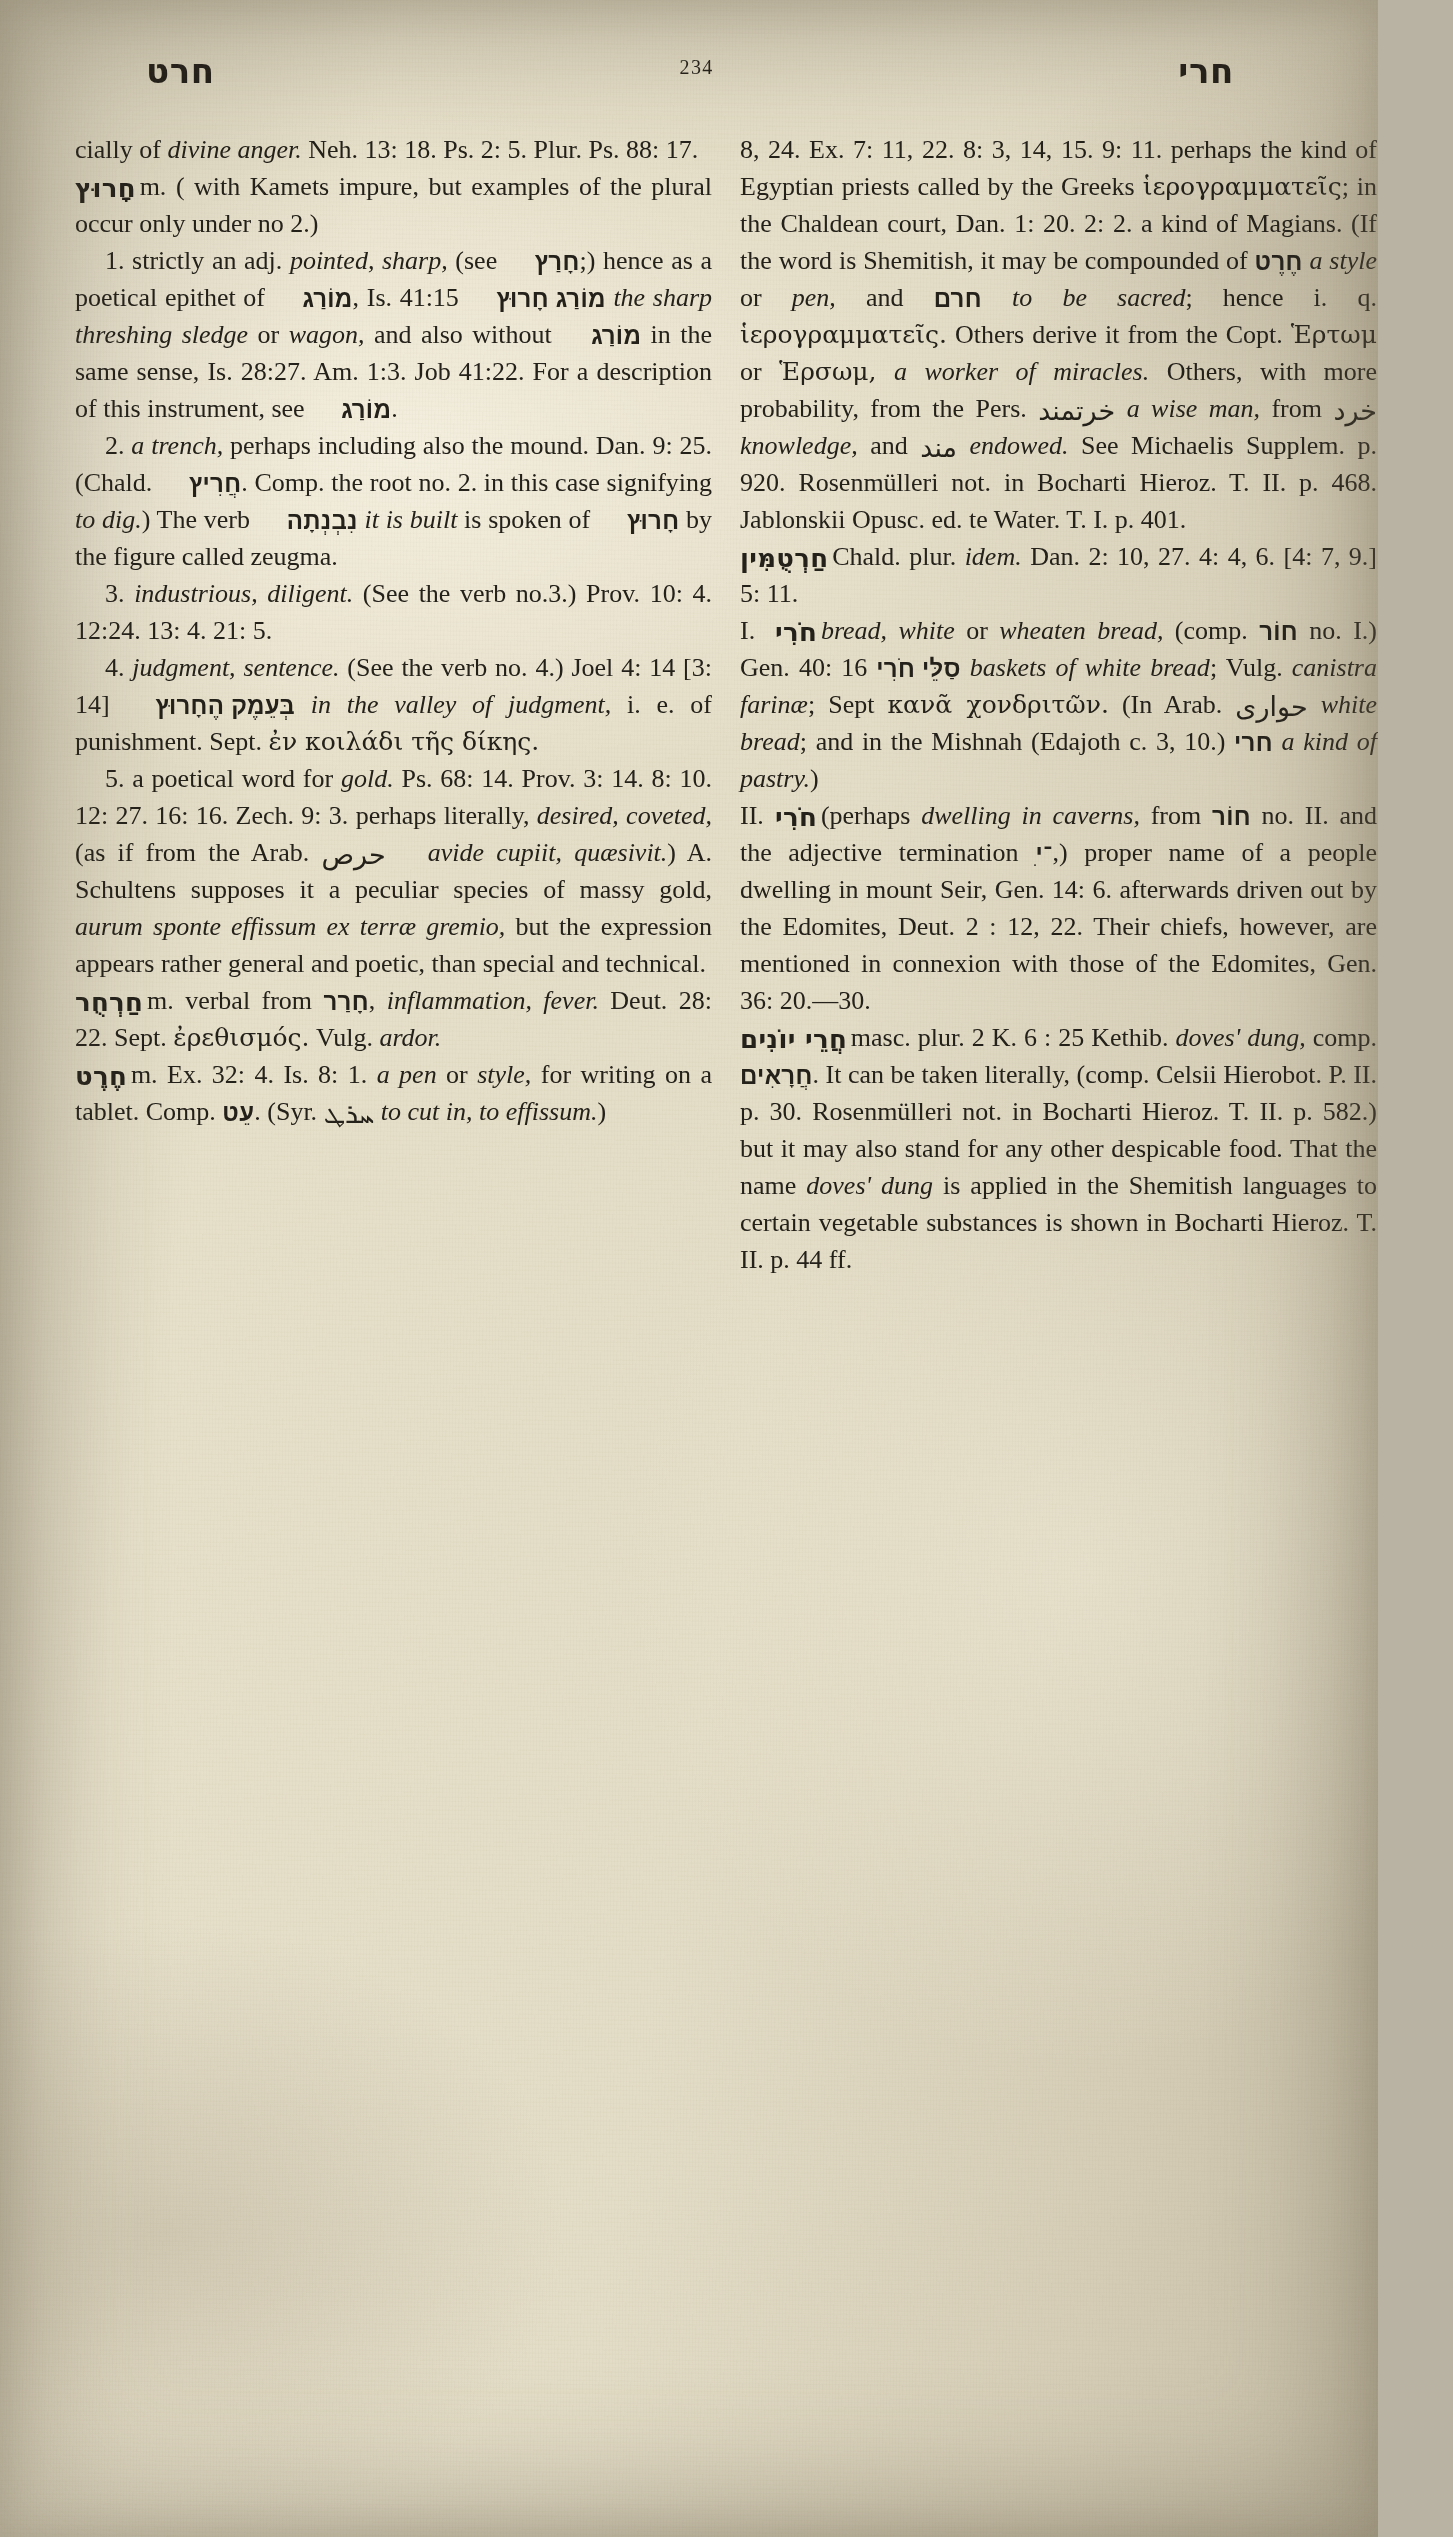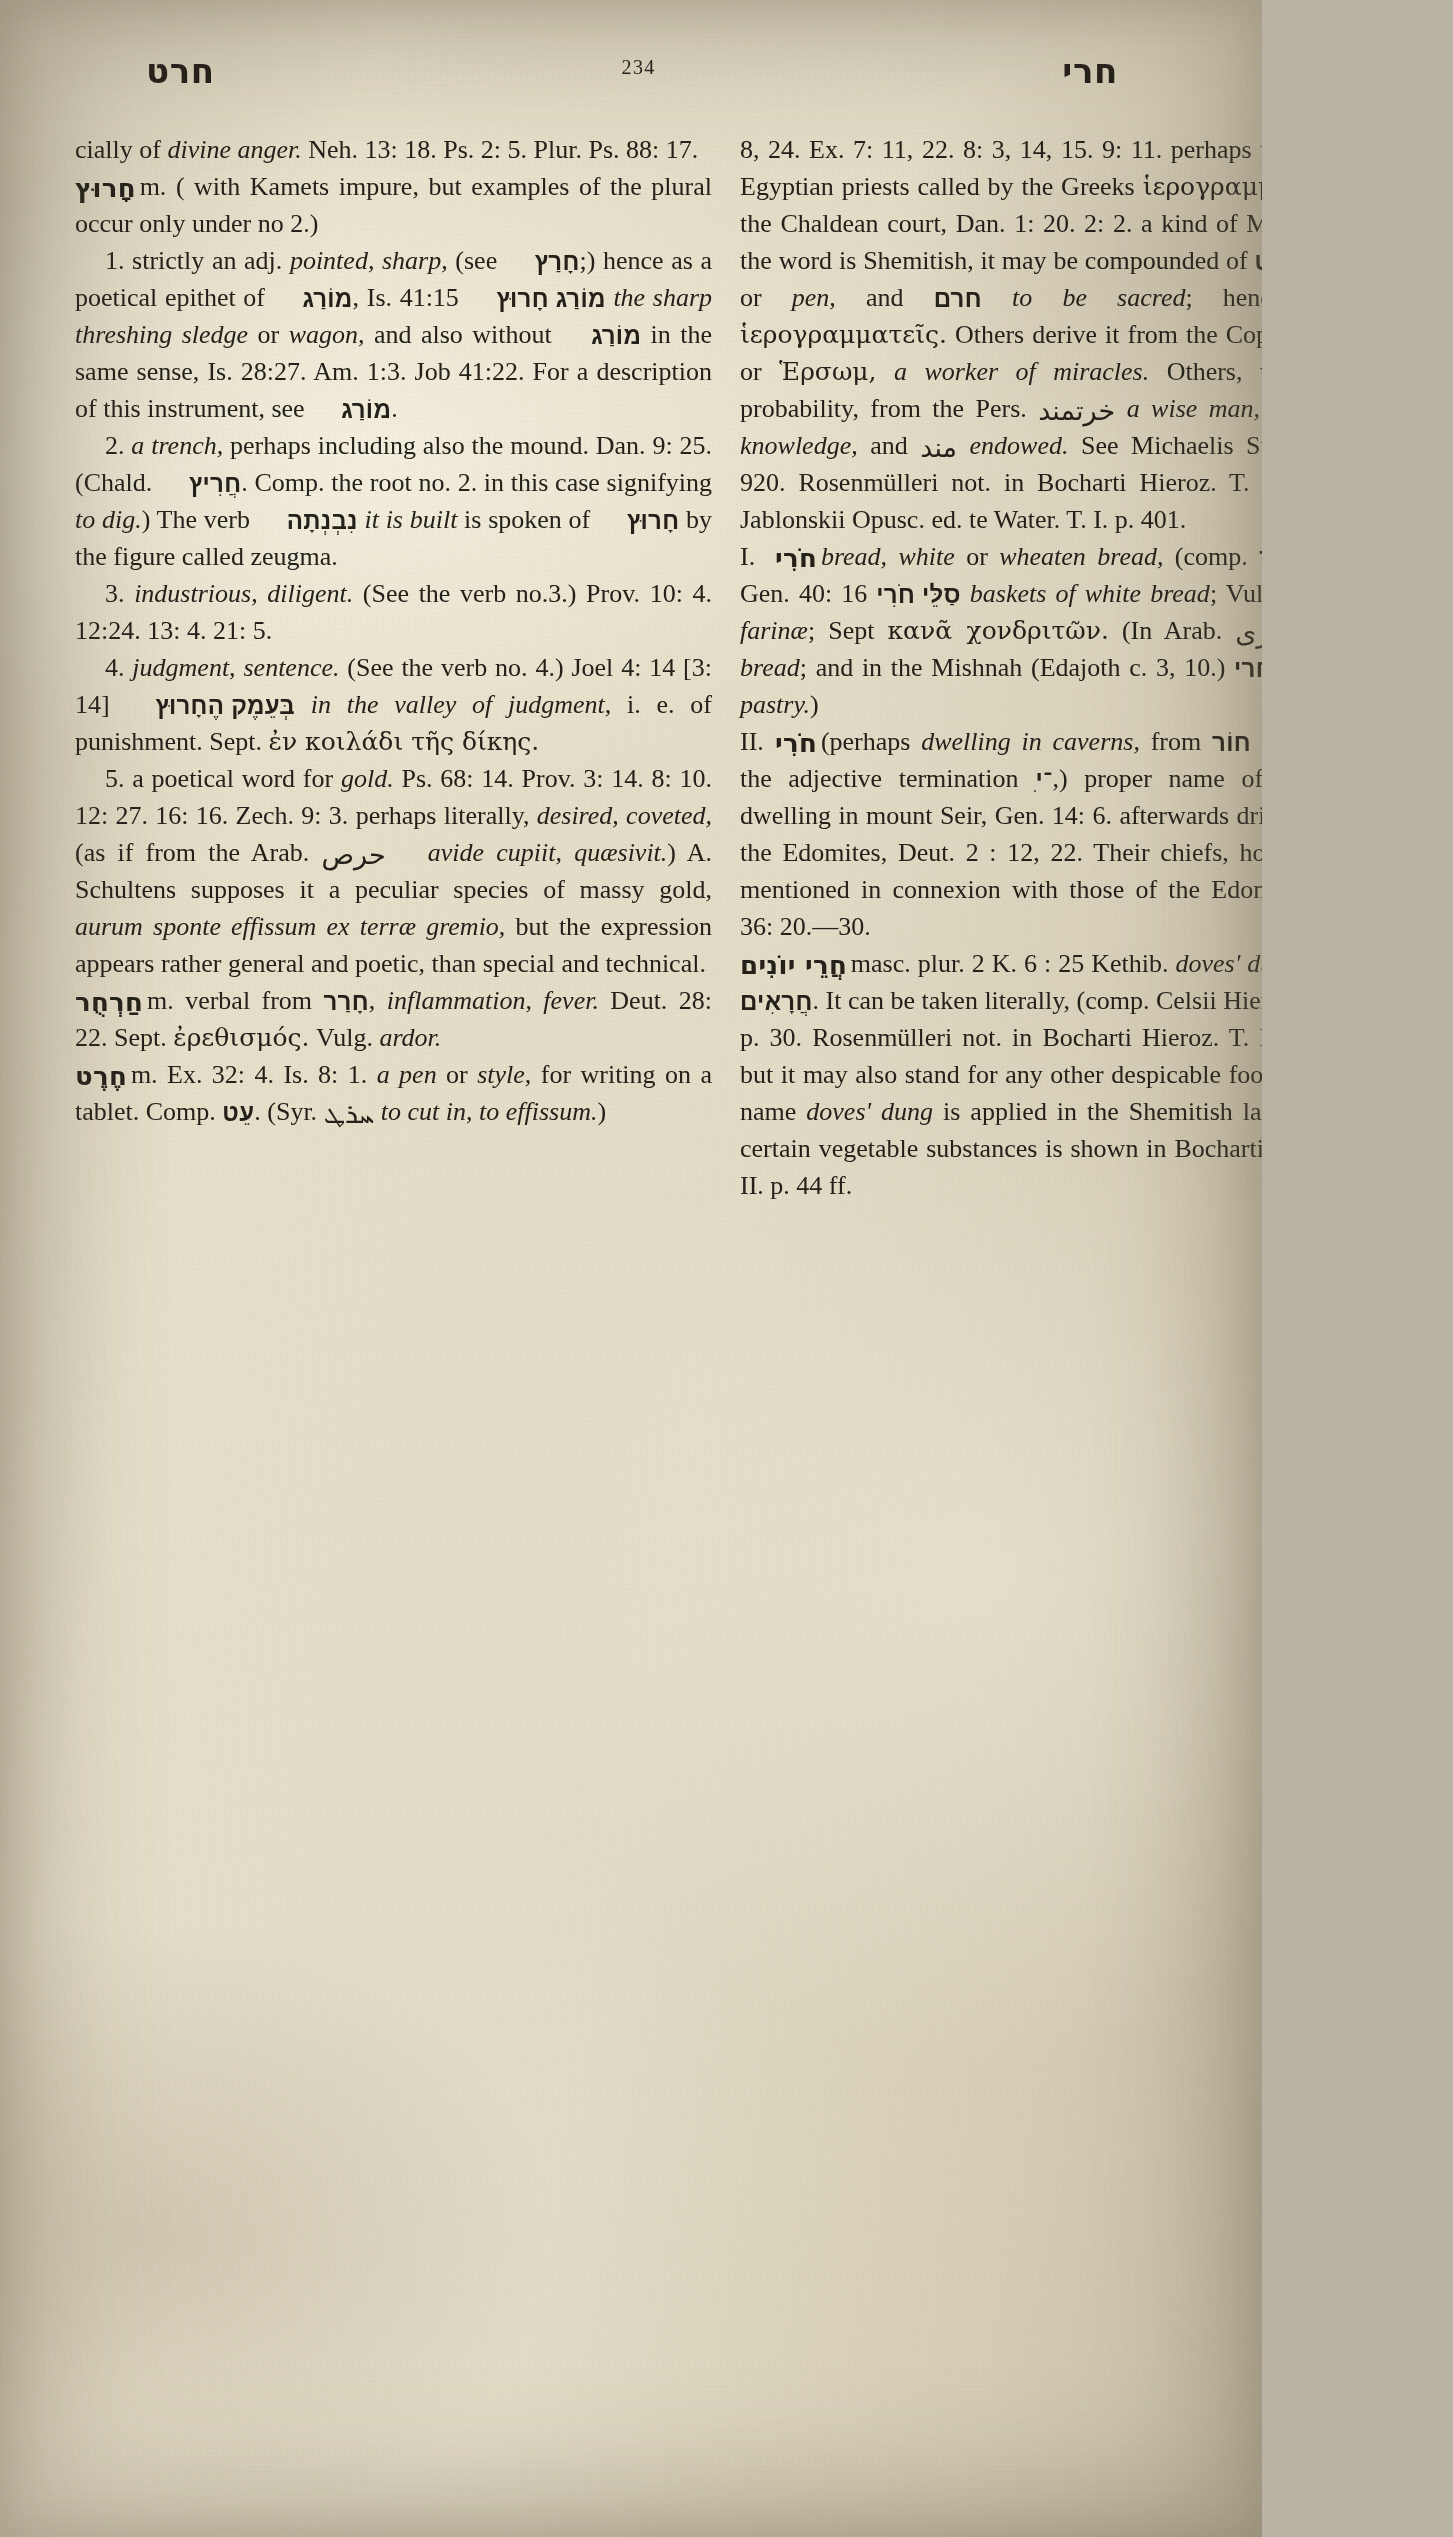--- a/index.html
+++ b/index.html
@@ -3,21 +3,21 @@
 <meta charset="utf-8">
 <title>Lexicon page 234</title>
 <style>
   html, body {
     margin: 0;
     padding: 0;
     background: #b9b3a4;
   }
   .page {
     position: relative;
-    width: 1262px;
+    width: 1378px;
     height: 2538px;
     background: #ded7c2;
     background-image:
       radial-gradient(ellipse 887px 570px at 30% 18%, rgba(255,252,240,0.55), rgba(255,252,240,0) 62%),
       radial-gradient(ellipse 697px 761px at 78% 62%, rgba(243,238,219,0.5), rgba(243,238,219,0) 65%),
       radial-gradient(ellipse 570px 444px at 12% 88%, rgba(176,166,143,0.40), rgba(176,166,143,0) 70%),
       radial-gradient(ellipse 380px 317px at 92% 10%, rgba(170,160,138,0.35), rgba(170,160,138,0) 70%),
       linear-gradient(100deg, #cfc8b2 0%, #e6dfc9 22%, #e3dcc6 55%, #d5cdb6 82%, #c4bca5 100%);
     overflow: hidden;
     font-family: "Liberation Serif", "DejaVu Serif", serif;
@@ -193,20 +193,23 @@
         <span class="hw">חֶרֶט</span><span>m. Ex. 32: 4. Is. 8: 1. <i>a pen</i> or <i>style,</i> for writing on a tablet. Comp. <span class="heb">עֵט</span>. (Syr. <span class="ar">ܚܪܛ</span> <i>to cut in, to effissum.</i>)</span>
       </p>
 
 
     </div>
 
     <div class="col">
 
       <p>8, 24. Ex. 7: 11, 22. 8: 3, 14, 15. 9: 11. perhaps the kind of Egyptian priests called by the Greeks <span class="gk">ἱερογραμματεῖς</span>; in the Chaldean court, Dan. 1: 20. 2: 2. a kind of Magians. (If the word is Shemitish, it may be compounded of <span class="heb">חֶרֶט</span> <i>a style</i> or <i>pen,</i> and <span class="heb">חרם</span> <i>to be sacred</i>; hence i. q. <span class="gk">ἱερογραμματεῖς.</span> Others derive it from the Copt. <span class="gk">Ἑρτωμ</span> or <span class="gk">Ἑρσωμ,</span> <i>a worker of miracles.</i> Others, with more probability, from the Pers. <span class="ar">خرتمند</span> <i>a wise man,</i> from <span class="ar">خرد</span> <i>knowledge,</i> and <span class="ar">مند</span> <i>endowed.</i> See Michaelis Supplem. p. 920. Rosenmülleri not. in Bocharti Hieroz. T. II. p. 468. Jablonskii Opusc. ed. te Water. T. I. p. 401.</p>
 
+      <p class="entry hang">
+        <span class="hw">חַרְטֻמִּין</span><span>Chald. plur. <i>idem.</i> Dan. 2: 10, 27. 4: 4, 6. [4: 7, 9.] 5: 11.</span>
+      </p>
 
       <p class="entry hang">
         <span class="rn">I.</span><span class="hw">חֹרִי</span><span><i>bread, white</i> or <i>wheaten bread,</i> (comp. <span class="heb">חוֹר</span> no. I.) Gen. 40: 16 <span class="heb">סַלֵּי חֹרִי</span> <i>baskets of white bread</i>; Vulg. <i>canistra farinæ</i>; Sept <span class="gk">κανᾶ χονδριτῶν.</span> (In Arab. <span class="ar">حوارى</span> <i>white bread</i>; and in the Mishnah (Edajoth c. 3, 10.) <span class="heb">חרי</span> <i>a kind of pastry.</i>)</span>
       </p>
 
       <p class="entry hang">
         <span class="rn">II.</span><span class="hw">חֹרִי</span><span>(perhaps <i>dwelling in caverns,</i> from <span class="heb">חוֹר</span> no. II. and the adjective termination <span class="heb">ִ־י</span>,) proper name of a people dwelling in mount Seir, Gen. 14: 6. afterwards driven out by the Edomites, Deut. 2 : 12, 22. Their chiefs, however, are mentioned in connexion with those of the Edomites, Gen. 36: 20.—30.</span>
       </p>
 
       <p class="entry hang">

